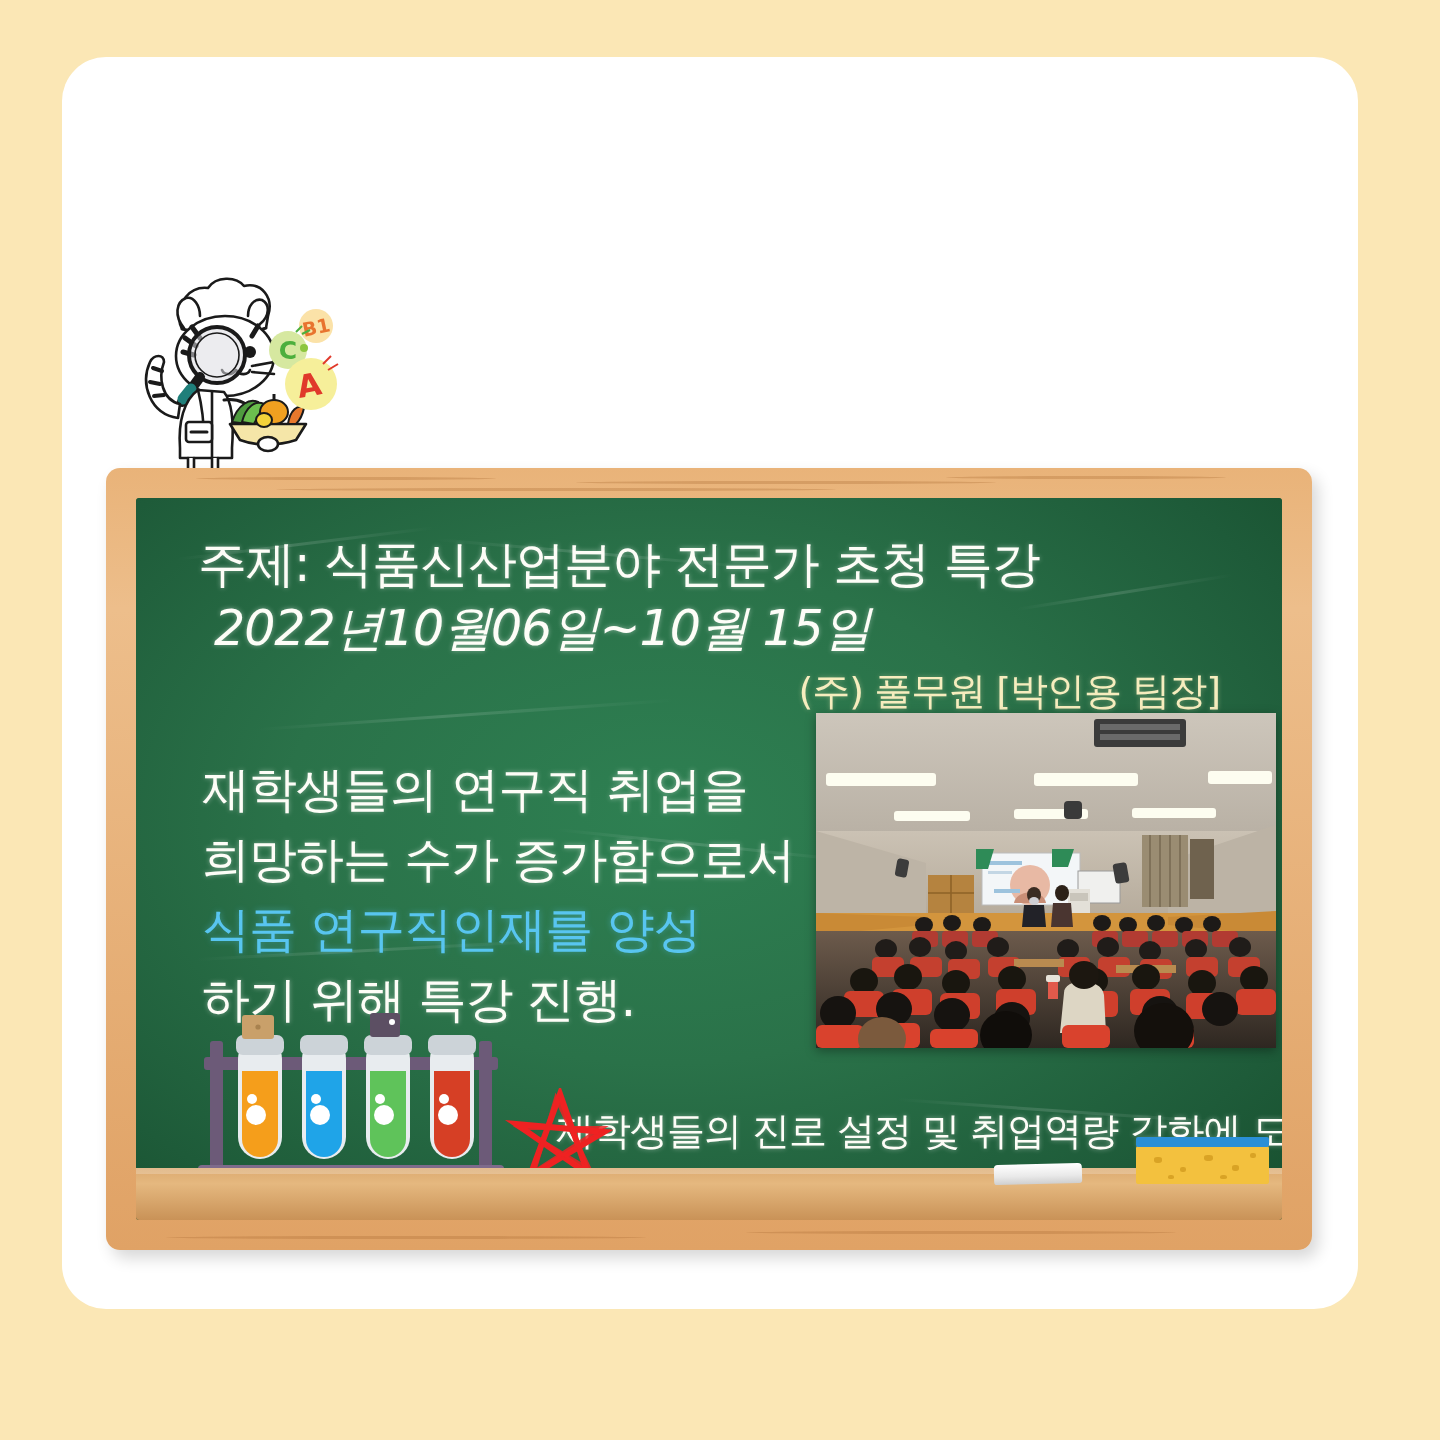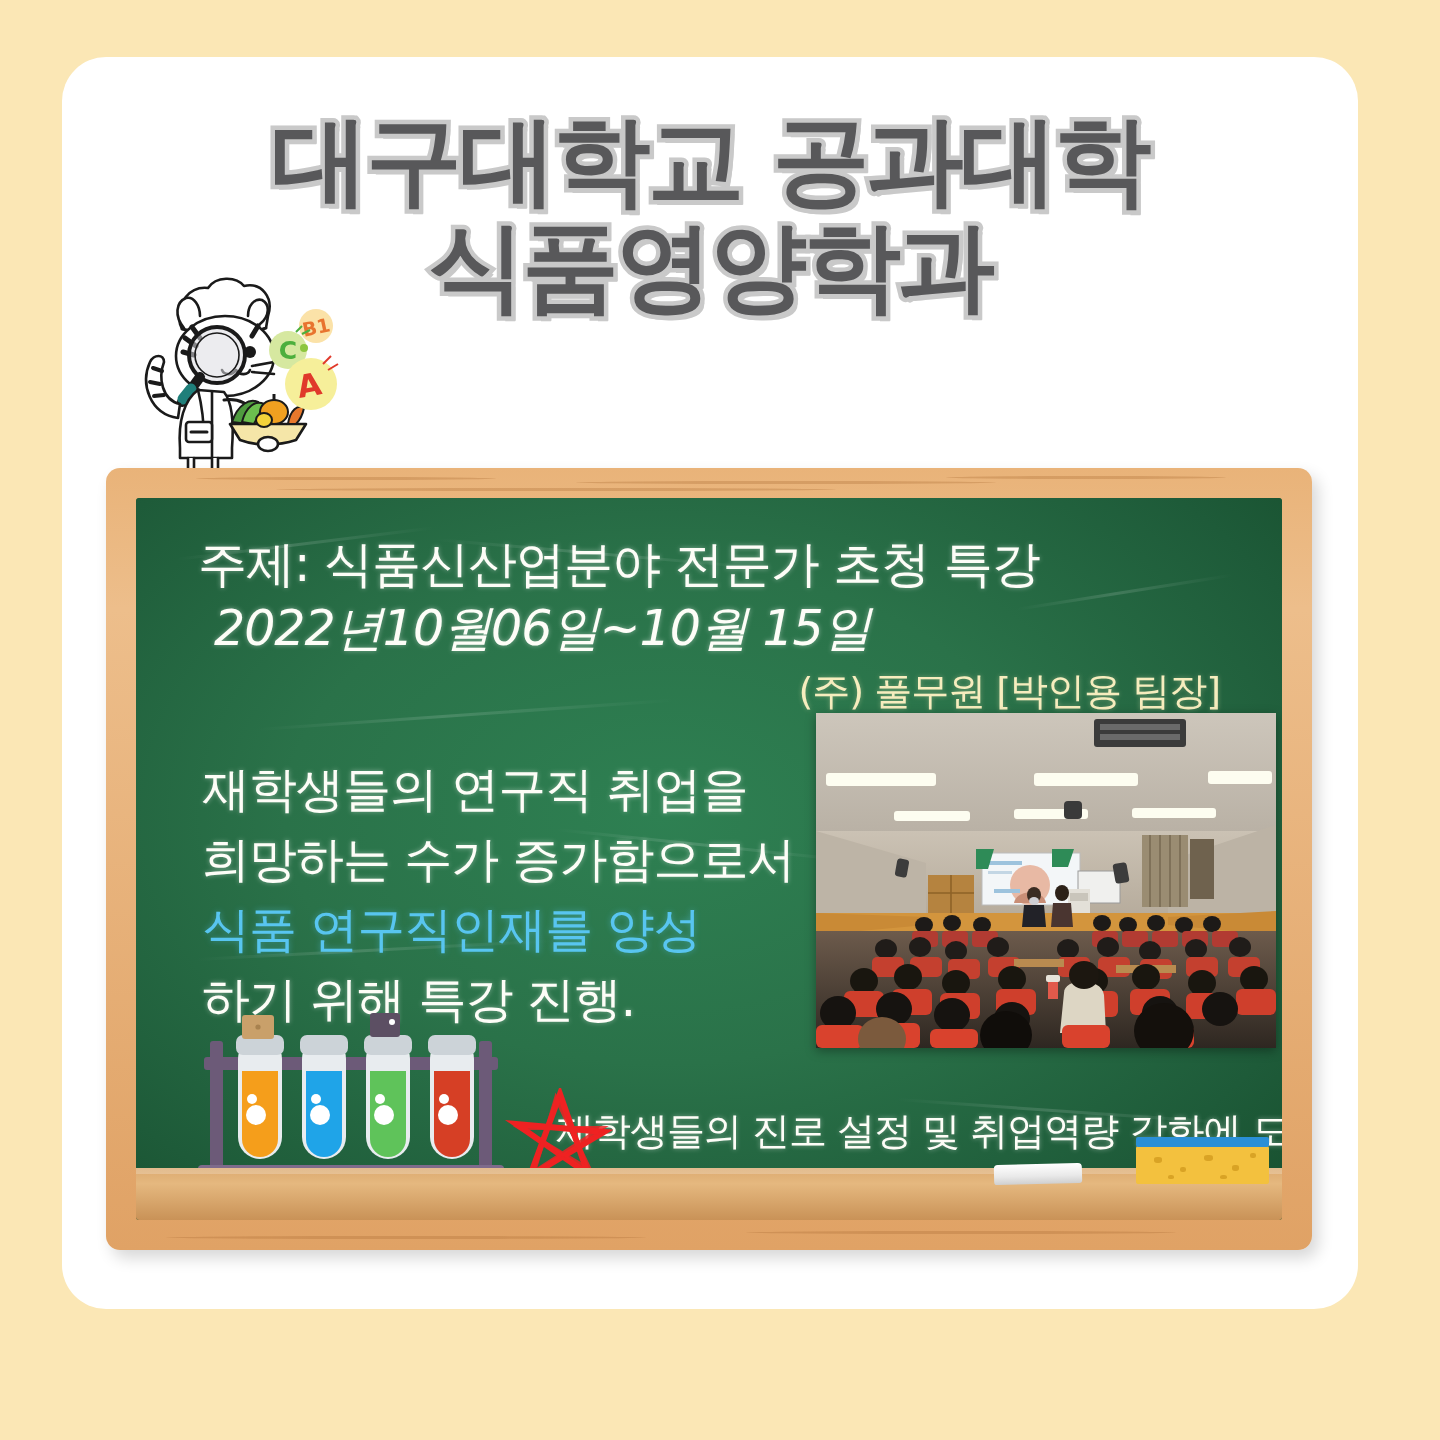--- a/index.html
+++ b/index.html
@@ -212,24 +212,20 @@
     border-radius: 40%;
   }
 </style>
 </head>
 <body>
 
 <div id="poster">
 
   <div id="card"></div>
 
-  <div id="title-block">
-    <div class="title-line" id="title-line-1">대구대학교 공과대학</div>
-    <div class="title-line" id="title-line-2">식품영양학과</div>
-  </div>
 
   <div id="mascot">
     <svg width="240" height="205" viewBox="0 0 240 205">
       <g fill="none" stroke="#1a1a1a" stroke-width="2.6" stroke-linecap="round" stroke-linejoin="round">
 
         <path d="M52 52 C48 30 62 14 80 16 C88 4 108 4 116 14 C134 10 146 26 140 44 L138 56
                  C120 62 74 62 54 57 Z" fill="#ffffff"></path>
         <path d="M54 57 C76 64 120 64 138 56" fill="none"></path>
 
         <path d="M56 56 C46 44 48 30 58 26 C66 24 72 34 72 44" fill="#ffffff"></path>

